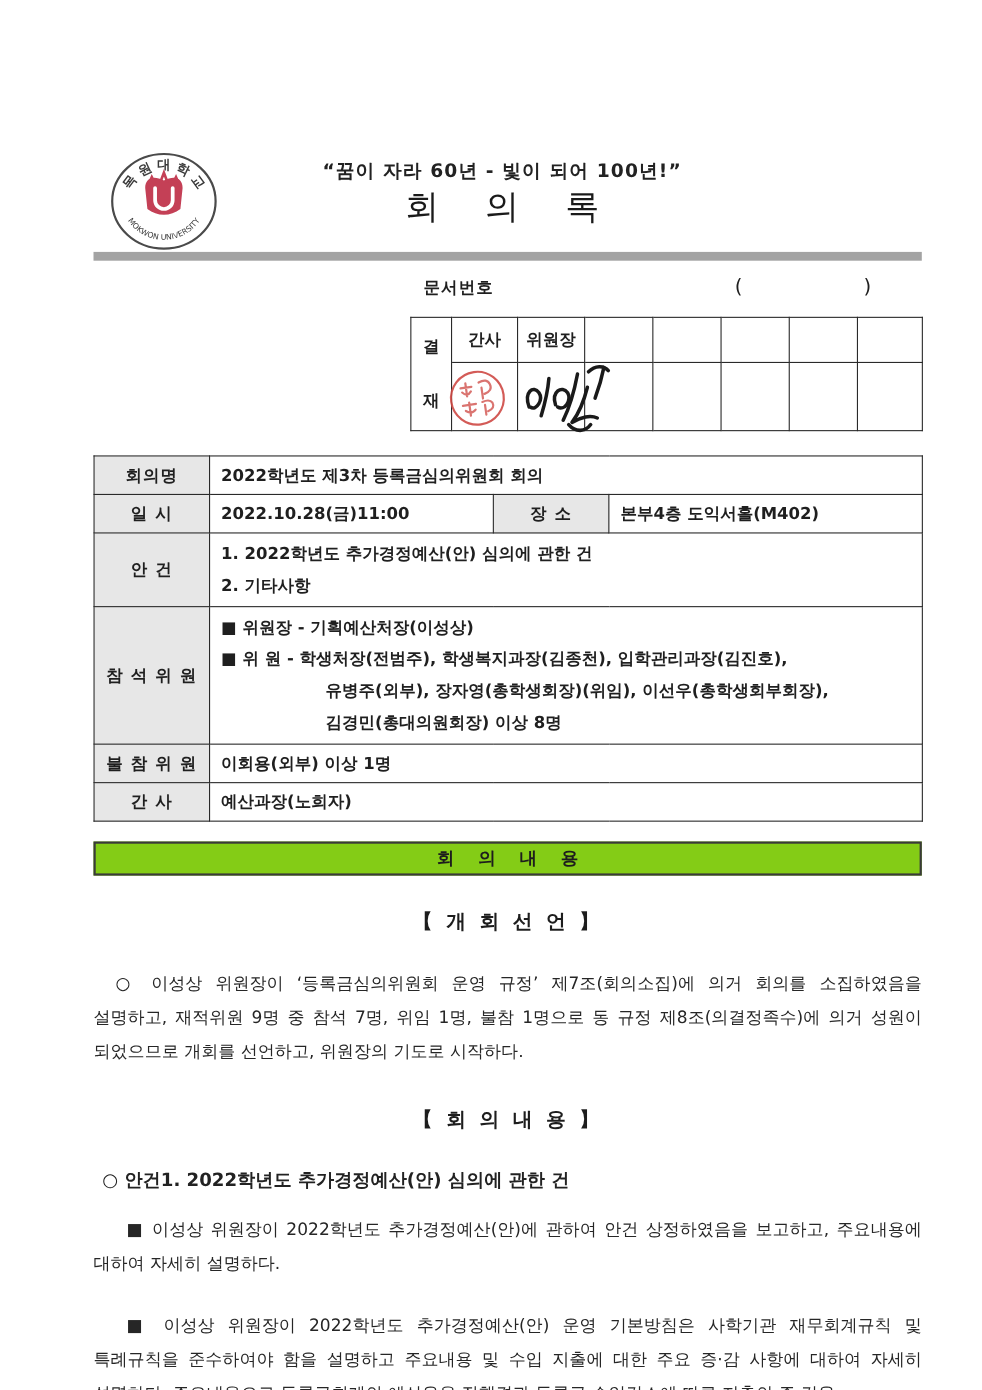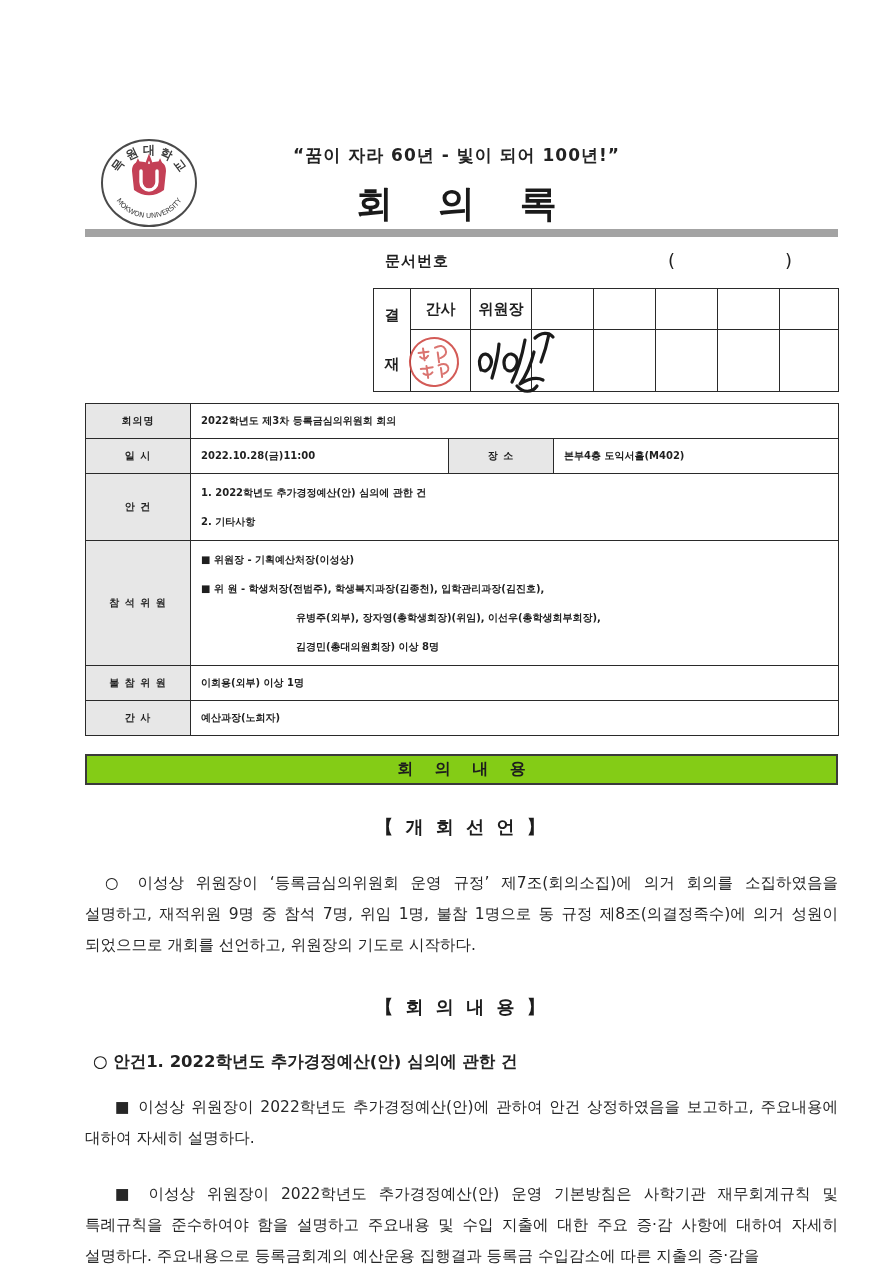--- a/index.html
+++ b/index.html
@@ -20,21 +20,21 @@
     left: 85px;
     top: 136px;
     width: 753px;
   }
 
   
   .header { position: relative; height: 92px; }
   .seal { position: absolute; left: 14px; top: 2px; width: 100px; height: 90px; }
   .header-center { position: absolute; left: 150px; right: 160px; top: 0; text-align: center; }
   .slogan { font-size: 17px; font-weight: 700; letter-spacing: 1px; margin-top: 8px; color: #222; }
-  .doc-title { font-size: 37px; font-weight: 700; letter-spacing: 16px; text-indent: 16px; margin-top: 12px; color: #1a1a1a; }
+  .doc-title { font-size: 31px; font-weight: 400; letter-spacing: 16px; text-indent: 16px; color: #1a1a1a; }
   .mwu { position: absolute; right: 0; top: 4px; width: 152px; text-align: center; }
   .mwu-since { position: absolute; left: 12px; top: 2px; color: #c0392b; font-size: 7px; line-height: 8px; font-weight: 700; text-align: left; }
   .mwu-word { font-size: 37px; font-weight: 700; font-style: italic; letter-spacing: -4px; color: #1b69d3; line-height: 40px; }
   .mwu-tag1 { margin-top: 1px; font-size: 10.5px; color: #8d8d8d; letter-spacing: 0.5px; }
   .mwu-tag2 { margin-top: 1px; font-size: 11px; color: #2b2b2b; font-weight: 700; letter-spacing: 0.5px; }
 
   .thick-rule { height: 8px; background: #a3a3a3; margin-top: 1px; }
 
   
   .docnum-row { position: relative; height: 22px; margin-top: 15px; font-size: 15px; font-weight: 600; }
@@ -55,21 +55,21 @@
   .stamp {
     position: absolute; left: -2px; top: 7px;
     width: 50px; height: 50px; border-radius: 50%;
     border: 2.5px solid #cf4a45;
     transform: rotate(-8deg);
     opacity: 0.9;
   }
   .signature { position: absolute; left: 0px; top: -4px; overflow: visible; }
 
   
-  .info { width: 753px; margin-top: 11px; table-layout: fixed; font-size: 10px; padding-left: 44px; }
+  .info { width: 753px; margin-top: 22px; table-layout: fixed; font-size: 15px; padding-left: 44px; }
   .info td { border: 1.6px solid #2a2a2a; padding: 4px 10px; vertical-align: middle; font-weight: 600; }
   .info .lbl { background: #e7e7e7; text-align: center; padding: 4px 2px; letter-spacing: 1px; }
   .row-short td { height: 35px; }
   .cell-lines { padding: 6px 10px; }
   .cell-lines div { line-height: 29px; }
   .indent { margin-left: 95px; }
 
   
   .content-bar {
     margin-top: 18px; height: 31px;

